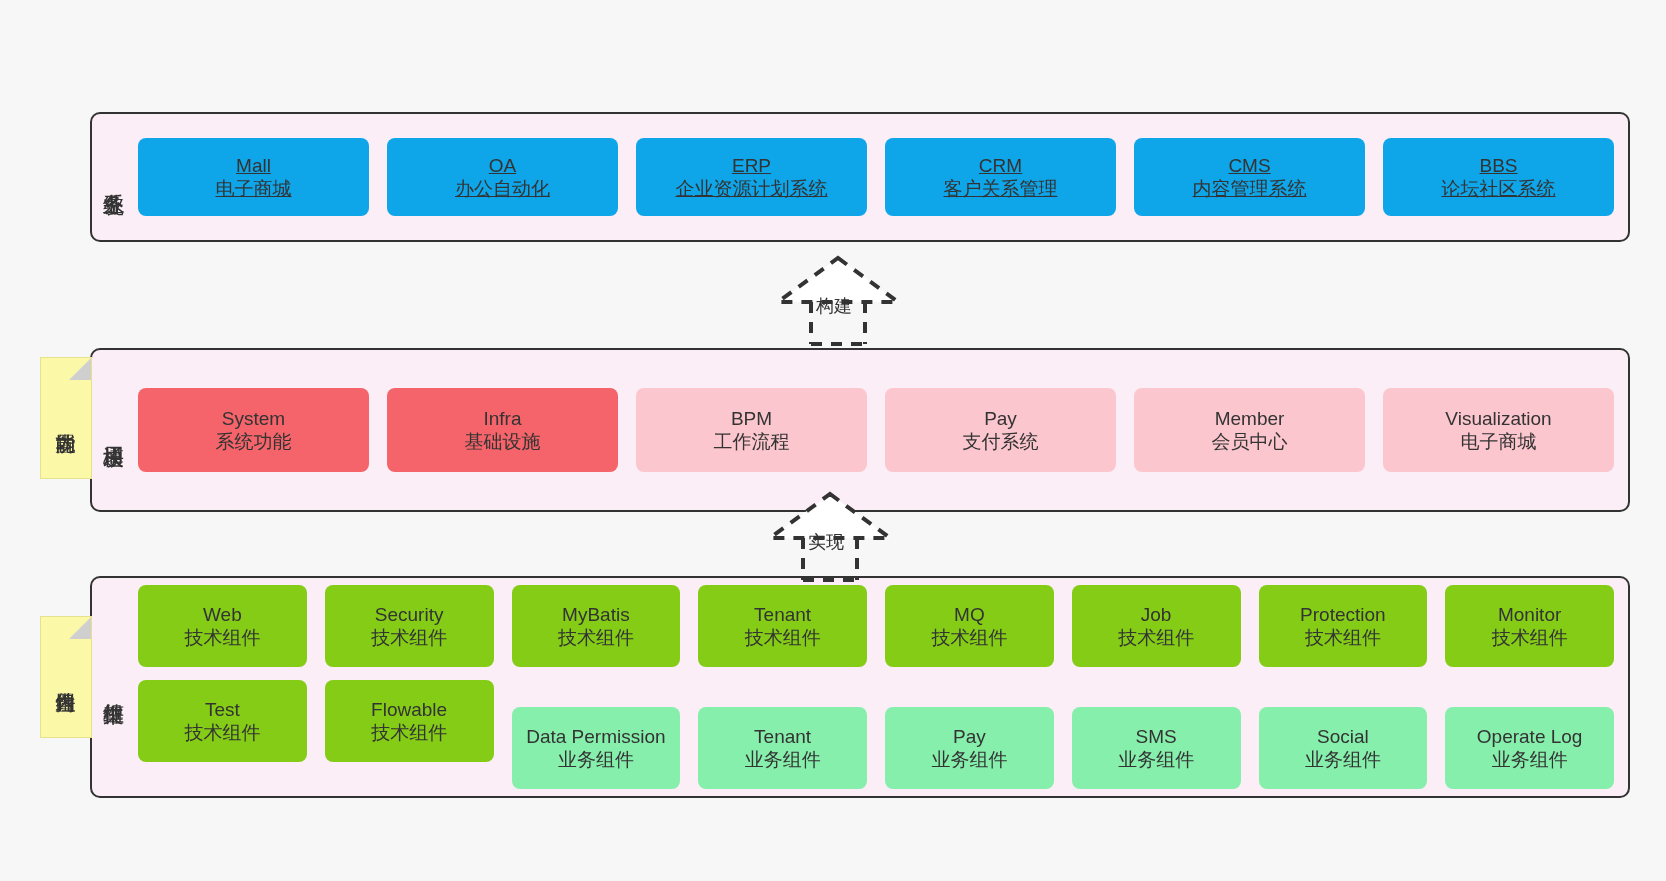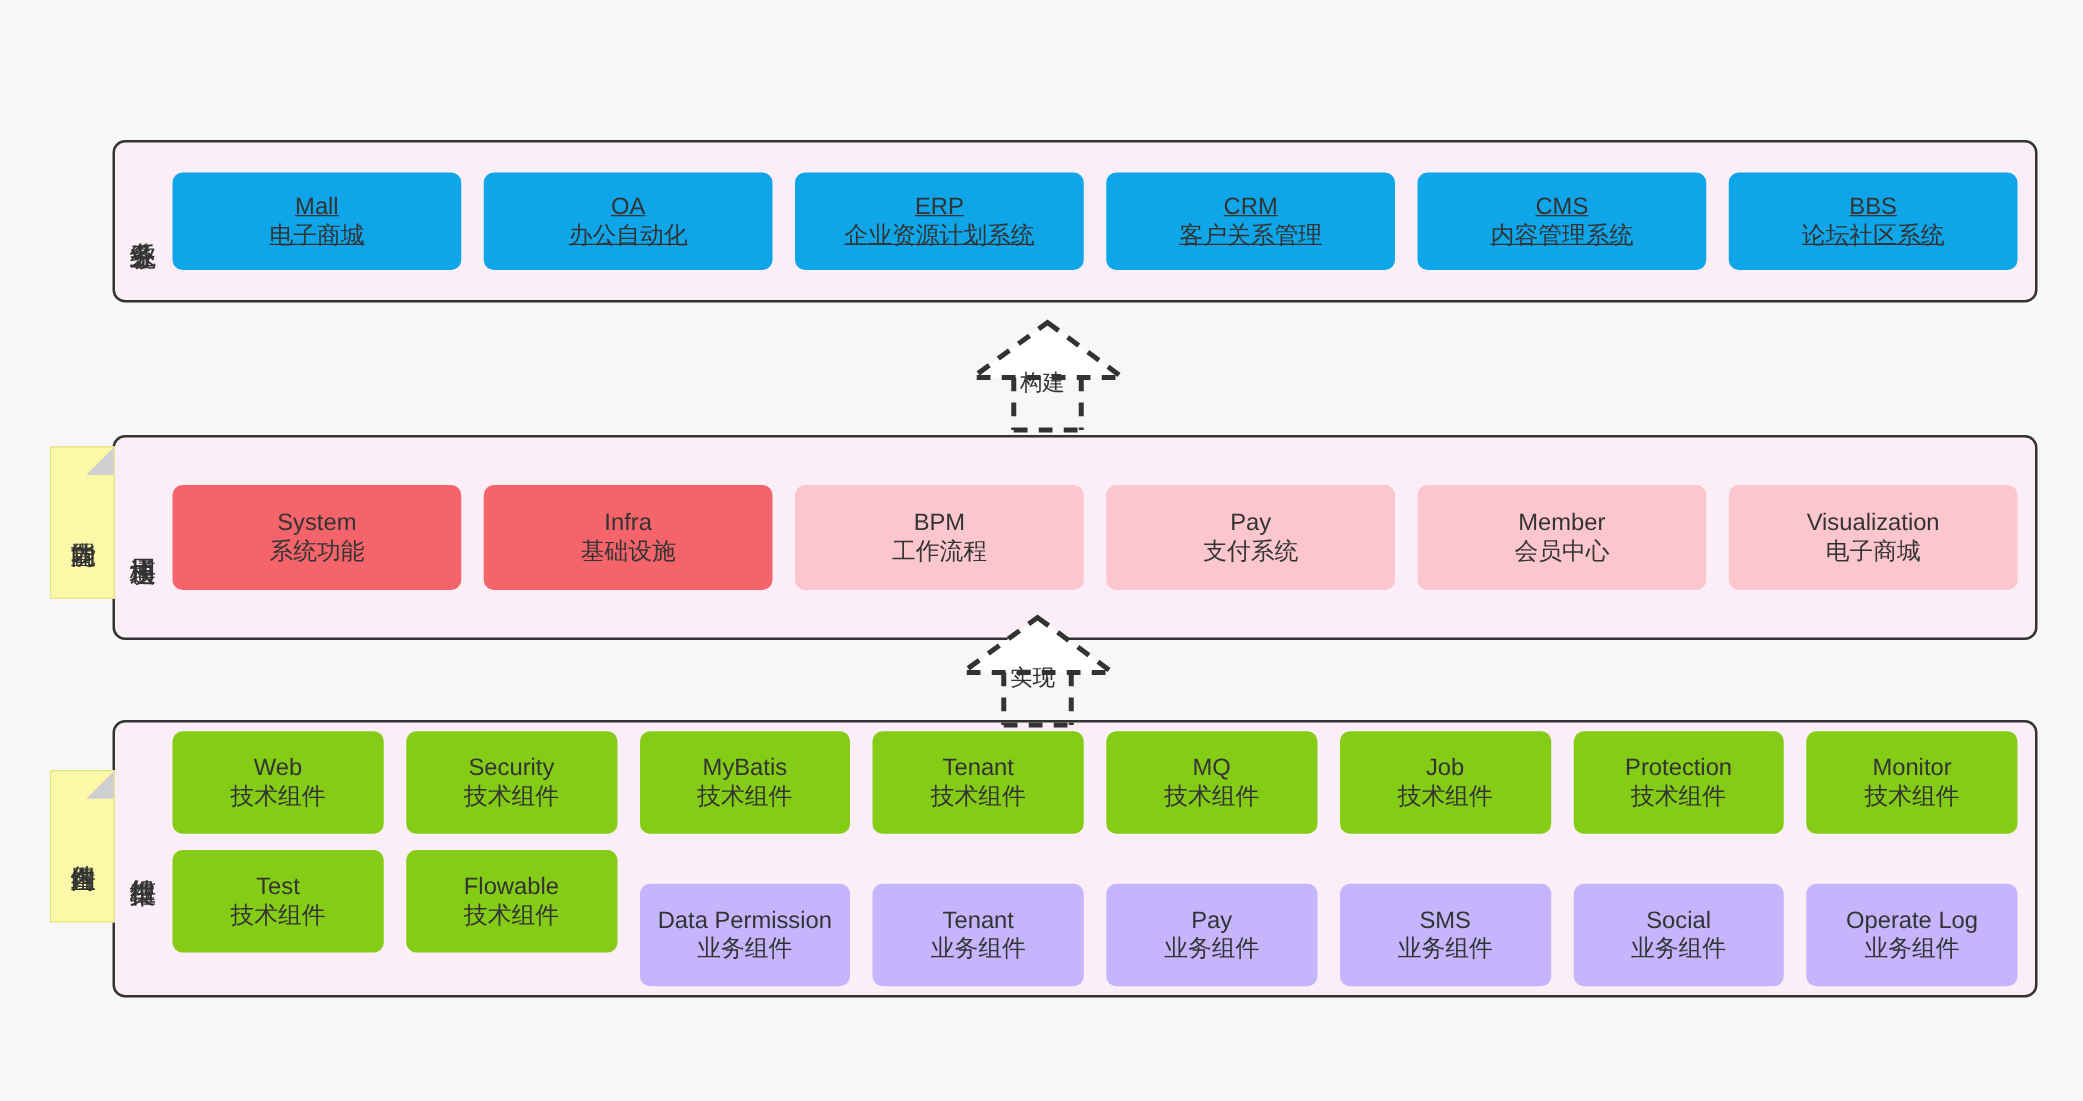--- a/index.html
+++ b/index.html
@@ -89,21 +89,21 @@
 
   .row-business .node { height: 78px; }
   .row-module   .node { height: 84px; }
   .row-comp     .node { height: 82px; }
 
   
   .c-blue        { background: #0ea5e9; text-decoration: underline; }
   .c-red         { background: #f4646a; }
   .c-pink        { background: #fbc6cd; }
   .c-green       { background: #84cc16; }
-  .c-lightgreen  { background: #c4b5fd; margin-top: 27px; }
+  .c-lightgreen  { background: #86efac; margin-top: 27px; }
 
   
   .sticky {
     position: absolute;
     width: 52px;
     background: #fbf8a8;
     border: 1px solid #e6e28c;
     box-sizing: border-box;
     display: flex;
     align-items: center;

